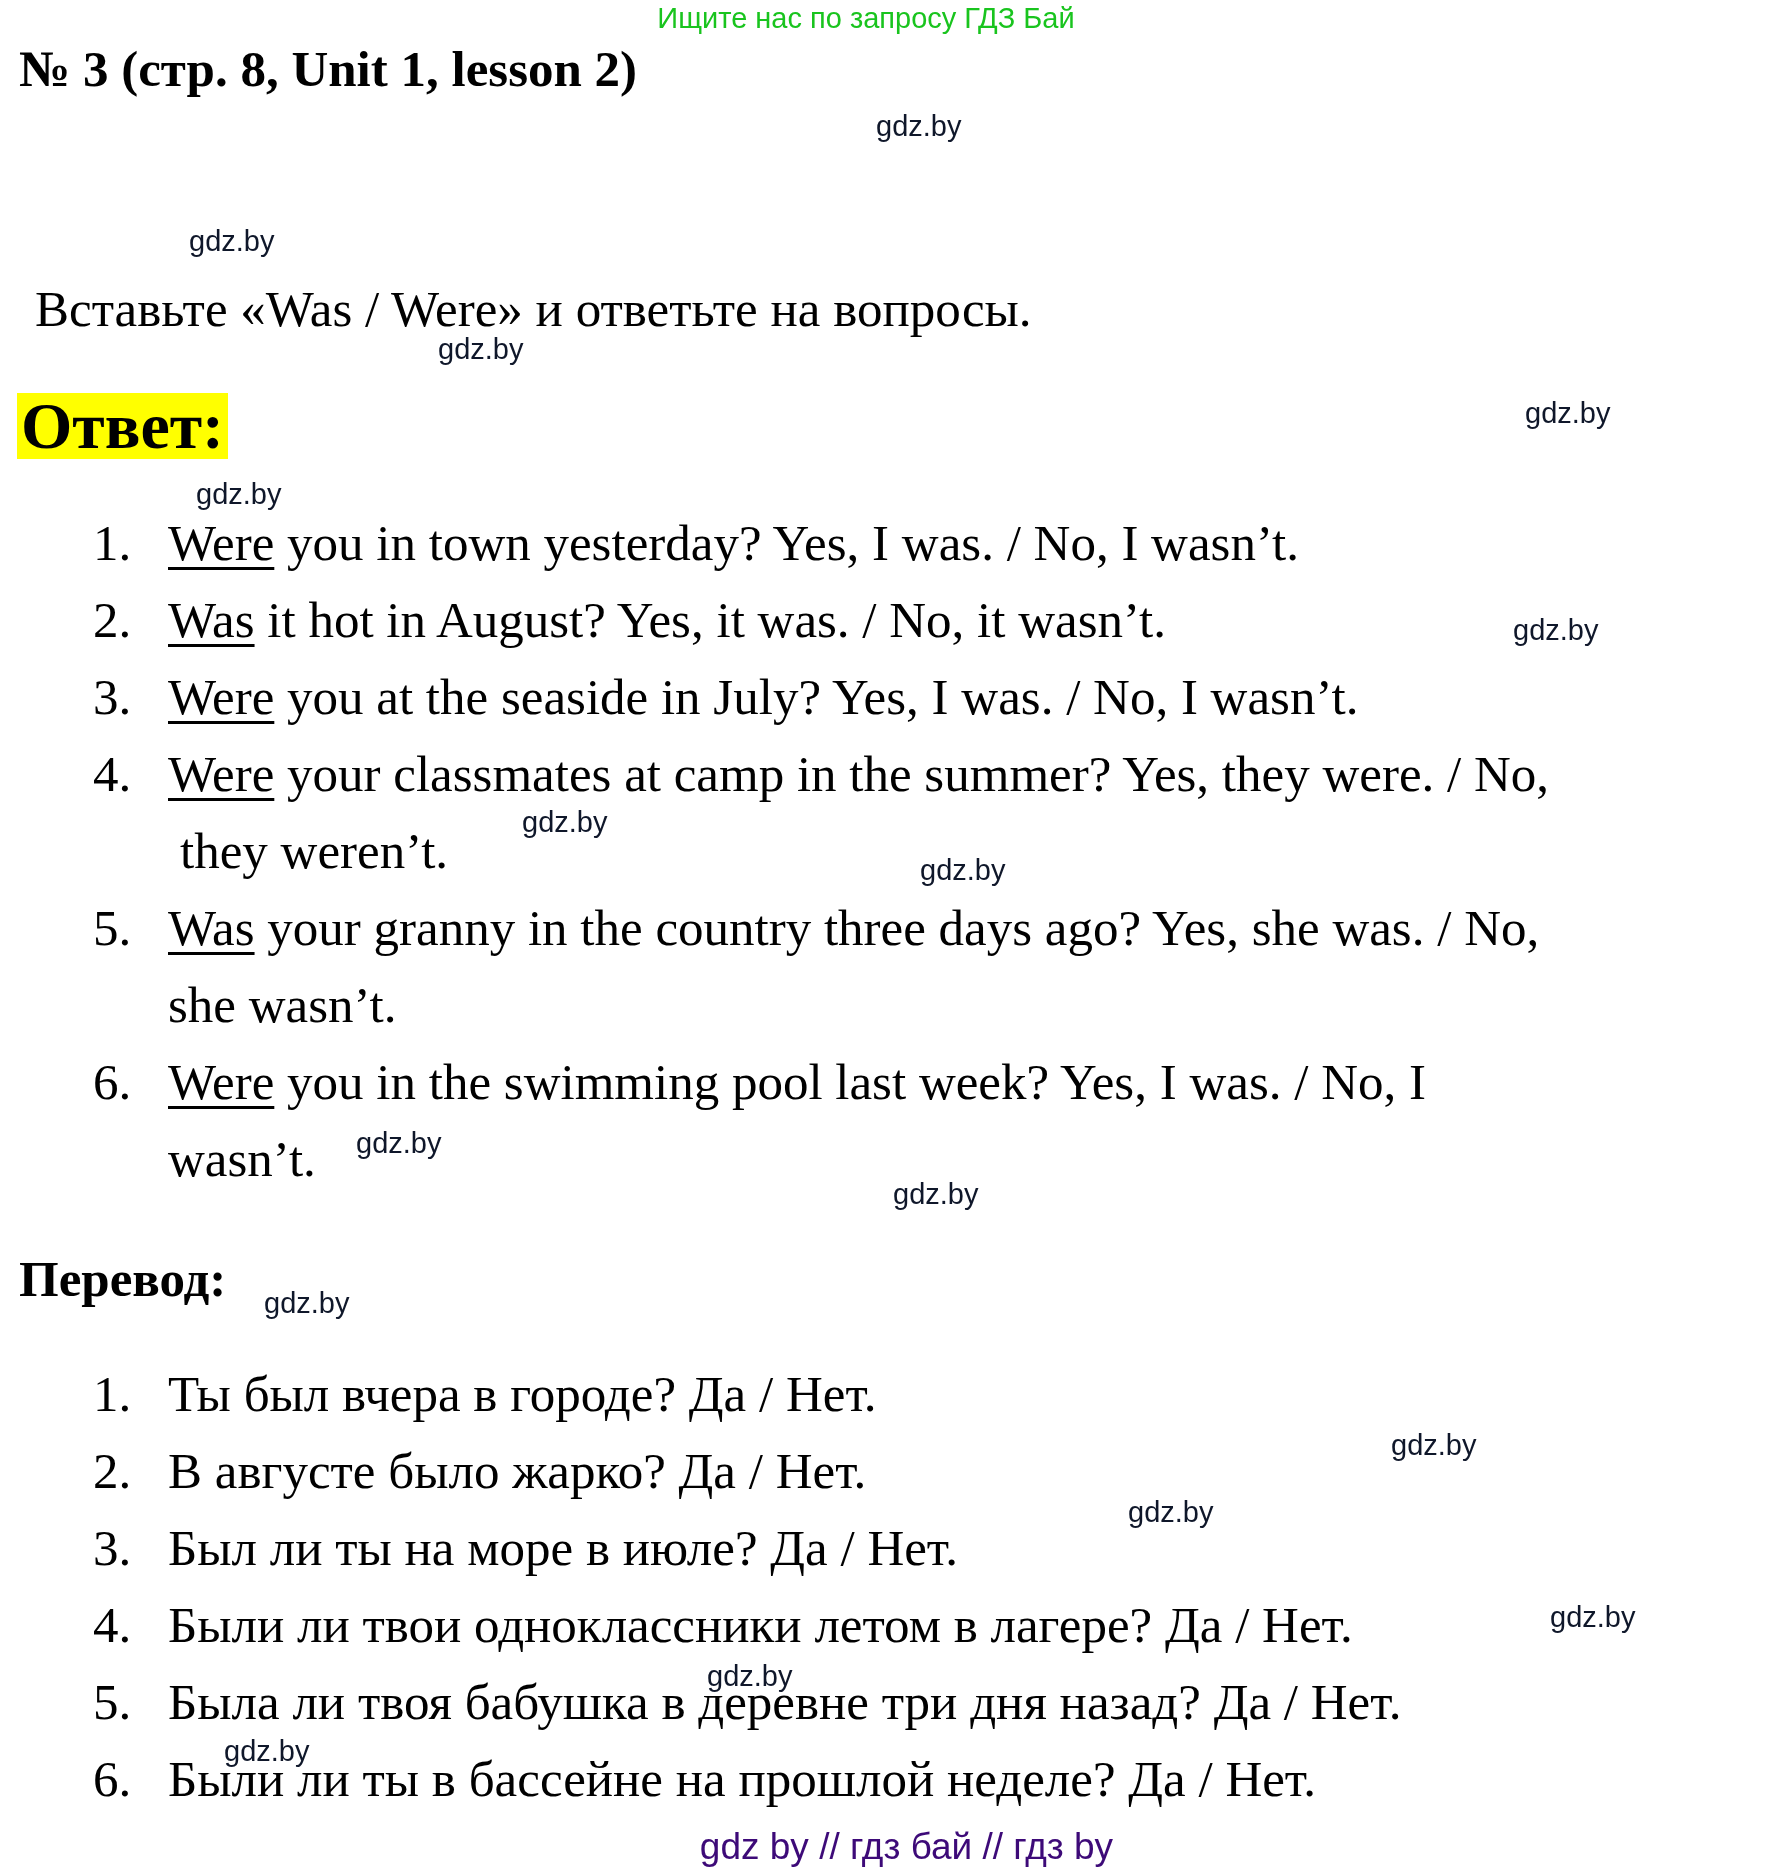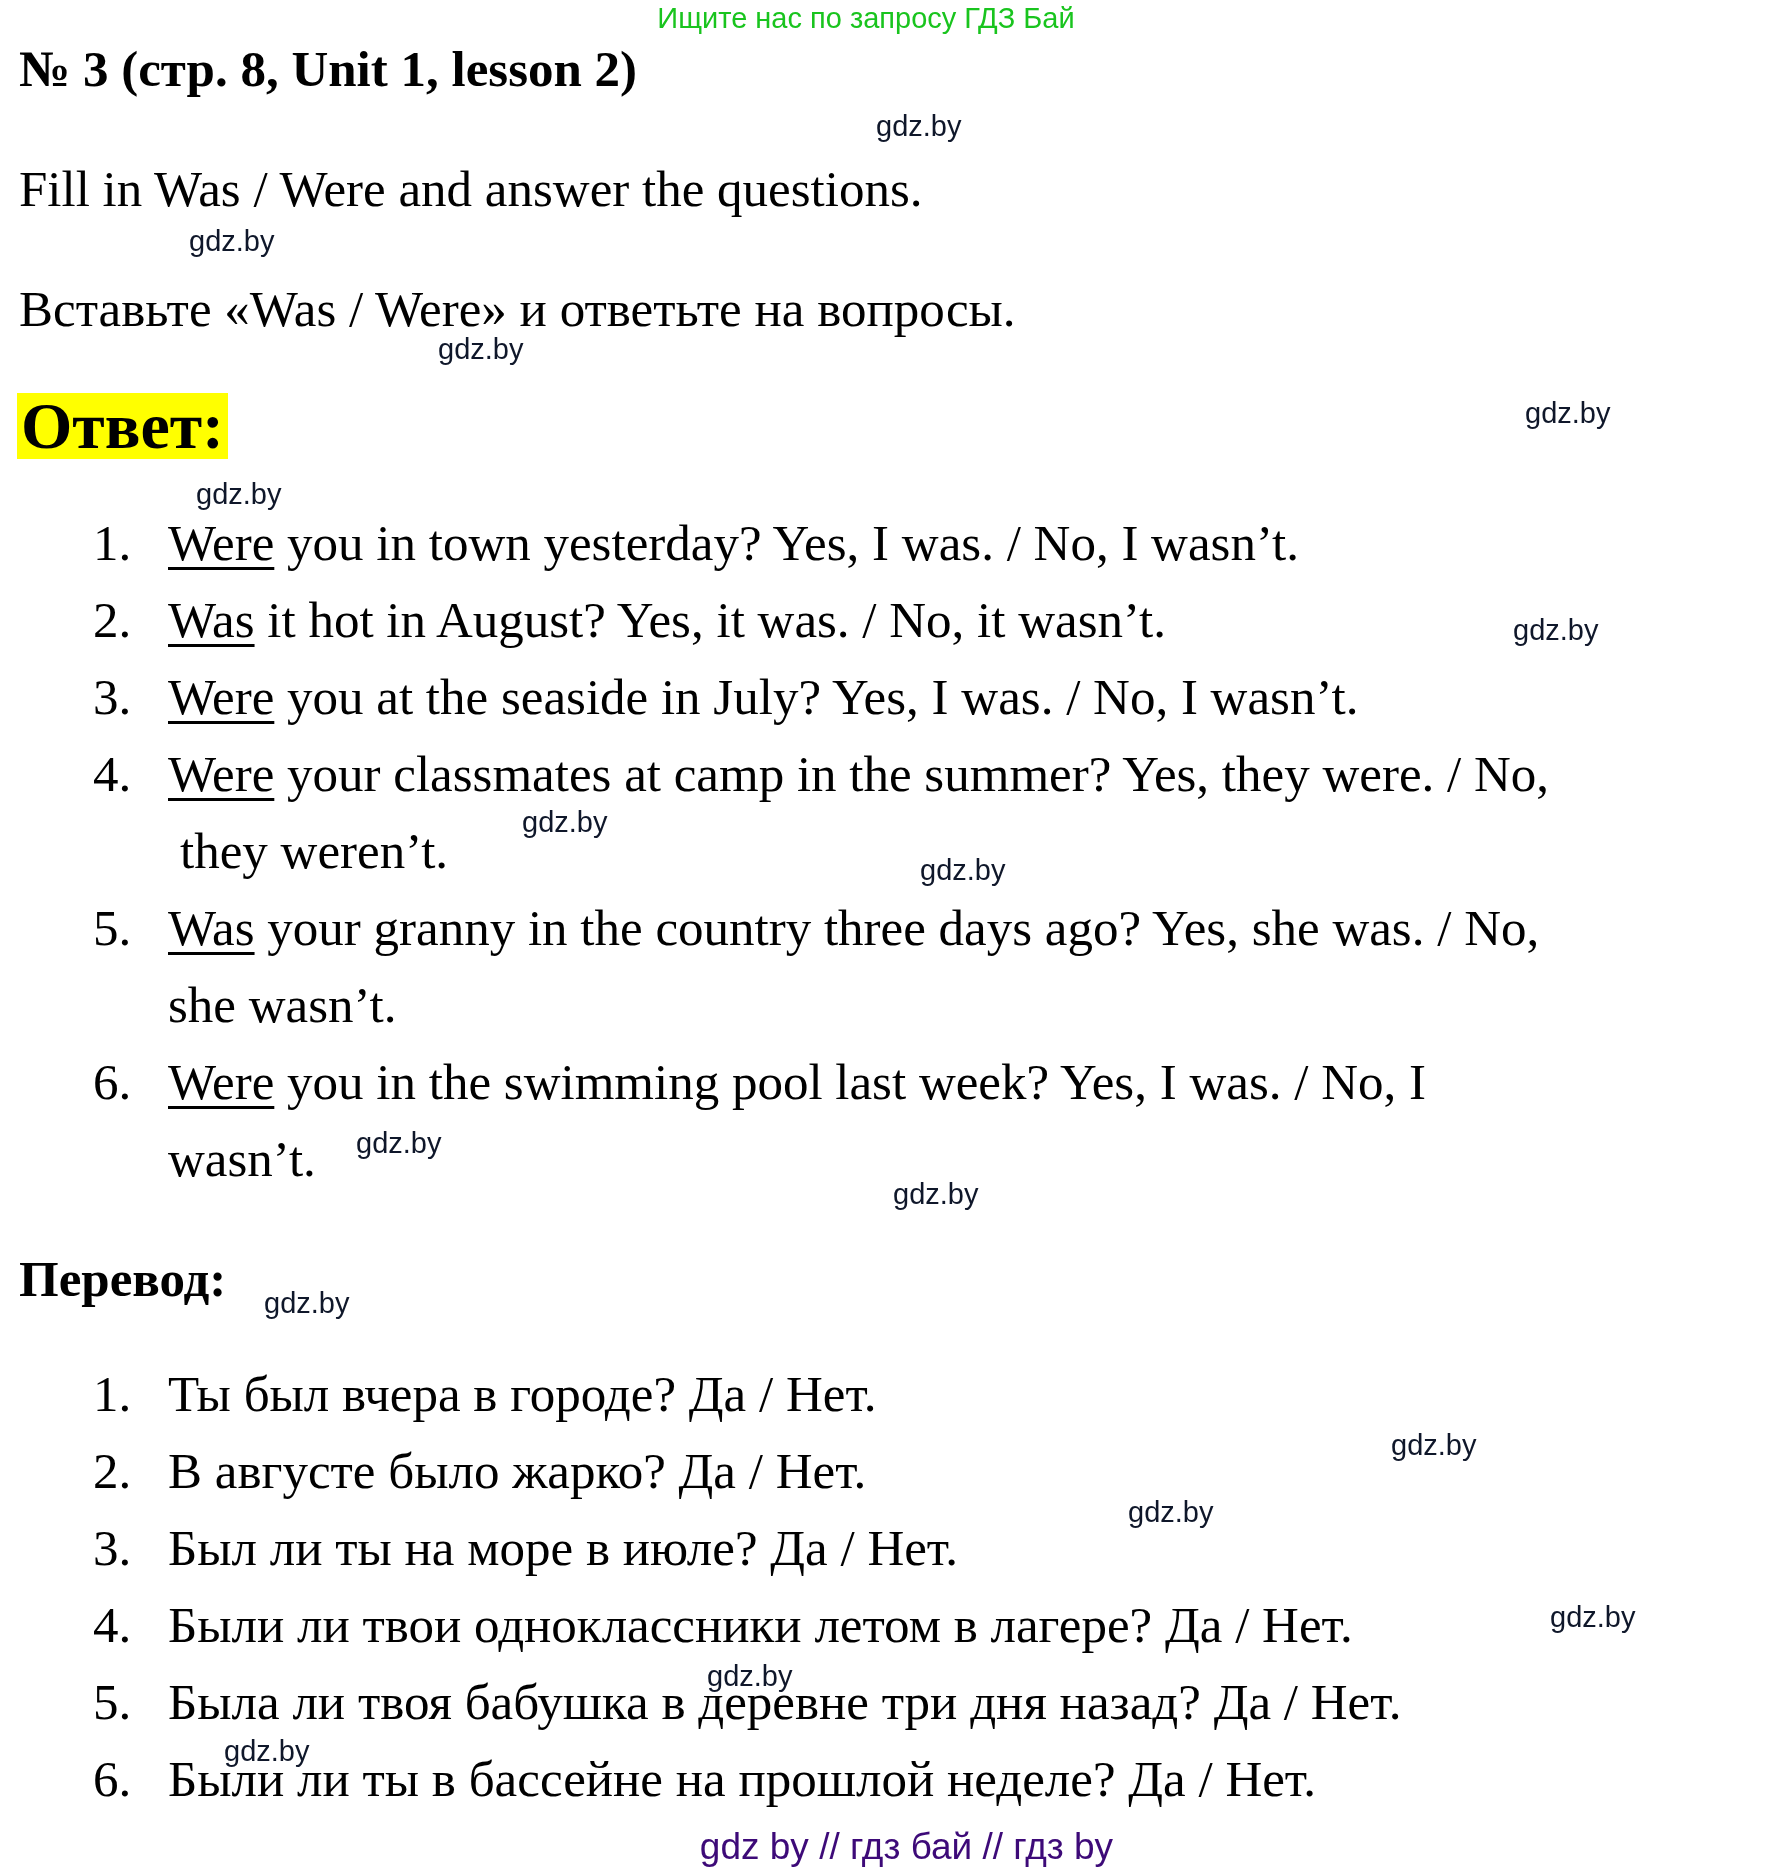--- a/index.html
+++ b/index.html
@@ -6,42 +6,41 @@
   body { width: 1781px; height: 1872px; position: relative; overflow: hidden; }
   .page { position: absolute; inset: 0; }
   .abs { position: absolute; white-space: nowrap; }
   .serif { font-family: "Liberation Serif", "DejaVu Serif", serif; color: #000; }
   .sans { font-family: "Liberation Sans", "DejaVu Sans", sans-serif; }
 
   .top-banner { top: 2px; left: 0; width: 1732px; text-align: center; font-size: 29px; color: #19c41e; }
   .title { top: 40px; left: 19px; font-size: 51px; font-weight: bold; }
   .instr { font-size: 51px; left: 19px; }
   .instr-en { top: 160px; }
-  .instr-ru { top: 280px; }
+  .instr-ru { top: 280px; margin-left: 16px; }
   .answer-label { top: 393px; left: 17px; height: 66px; padding: 0 4px; background: #ffff00; font-size: 66px; font-weight: bold; line-height: 66px; }
   .translation-label { top: 1250px; left: 19px; font-size: 51px; font-weight: bold; }
 
   .item { font-size: 51px; }
   .num { position: absolute; left: 93px; }
   .txt { position: absolute; left: 168px; font-family: Liberation Serif, serif; }
   .u { text-decoration: underline; text-decoration-thickness: 3px; text-underline-offset: 7px; }
 
   .wm { font-size: 29px; color: #0f172a; }
   .footer { top: 1826px; left: 0; width: 1781px; text-align: center; font-size: 37px; color: #3d0a78; padding-left: 16px; }
 </style>
 </head>
 <body>
 
 <div class="page">
 
   <div class="abs sans top-banner">Ищите нас по запросу ГДЗ Бай</div>
 
   <div class="abs serif title">№ 3 (стр. 8, Unit 1, lesson 2)</div>
 
-  <div class="abs serif instr instr-en">Fill in Was / Were and answer the questions.</div>
   <div class="abs serif instr instr-ru">Вставьте «Was / Were» и ответьте на вопросы.</div>
 
   <div class="abs serif answer-label">Ответ:</div>
 
   <div>
     <div class="abs serif item" style="top:514px;left:0;">
       <span class="num">1.</span>
       <span class="txt"><span class="u">Were</span><span> you in town yesterday? Yes, I was. / No, I wasn’t.</span></span>
     </div>
     <div class="abs serif item" style="top:591px;left:0;">

